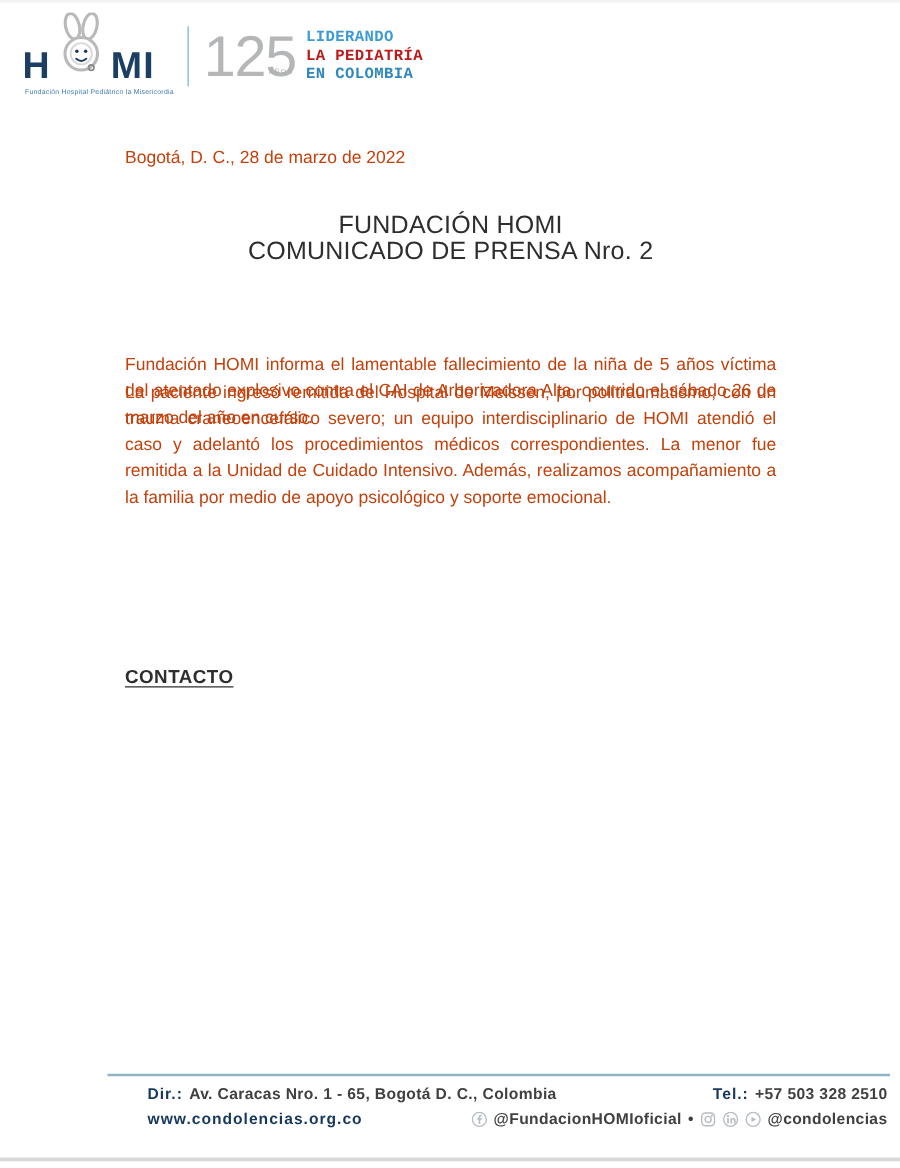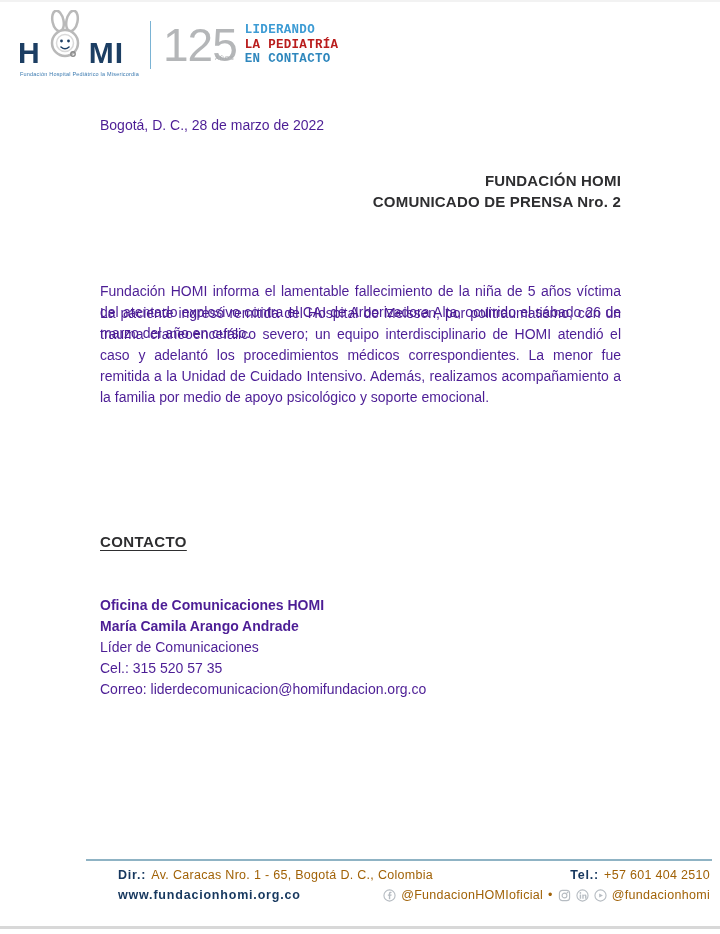--- a/index.html
+++ b/index.html
@@ -47,24 +47,24 @@
   .anniv-unit {
     position: absolute; left: 52px; bottom: 7px;
     font-size: 5.5px; color: #a9abad; letter-spacing: 1px;
   }
   .slogan { margin-left: 8px; font-weight: bold; font-size: 12.5px; line-height: 14.5px; letter-spacing: 0.3px; font-family: Liberation Mono, monospace; }
   .slogan-1 { color: #3c9bd4; }
   .slogan-2 { color: #b91c1c; }
   .slogan-3 { color: #2f87bd; }
 
   
-  .doc { position: absolute; left: 100px; width: 521px; color: #4c1d95; }
+  .doc { position: absolute; left: 100px; width: 521px; color: #c2410c; }
   .date-line { top: 117px; font-size: 14px; }
   .title-block { top: 170px; text-align: center; color: #2e2e30; }
-  .title-line { font-size: 15px; font-weight: bold; line-height: 21px; letter-spacing: 0.2px; text-align: right; }
+  .title-line { font-size: 20px; font-weight: normal; line-height: 21px; letter-spacing: 0.2px; }
   .body-par { font-size: 14px; line-height: 21px; text-align: justify; }
   .par-1 { top: 245px; margin-top: 36px; }
   .par-2 { top: 303px; }
   .par-3 { top: 439px; }
   .contact-heading {
     top: 533px; font-size: 15px; font-weight: bold; color: #2e2e30;
     text-decoration: underline; text-underline-offset: 3px; letter-spacing: 0.4px;
   }
   .contact-block { top: 595px; font-size: 14px; line-height: 21px; }
   .contact-bold { font-weight: bold; }
@@ -73,21 +73,21 @@
   .footer-divider {
     position: absolute; top: 859px; left: 86px; width: 626px; height: 2px;
     background: #8fb3c4;
   }
   .footer {
     position: absolute; top: 868px; left: 118px; width: 592px;
     font-size: 12.5px;
   }
   .footer-row { display: flex; justify-content: space-between; align-items: center; margin-bottom: 6px; }
   .f-navy { color: #16375e; font-weight: bold; letter-spacing: 0.8px; }
-  .f-gray { color: #a16207; font-weight: normal; letter-spacing: 0.3px; }
+  .f-gray { color: #404040; font-weight: bold; letter-spacing: 0.3px; }
   .f-group { display: flex; align-items: center; gap: 5px; white-space: nowrap; }
   .soc-icon { display: inline-flex; align-items: center; }
   .soc-icon svg { display: block; }
 </style>
 </head>
 <body>
 
 <div class="page">
   <div class="page-top-edge"></div>
 
@@ -112,58 +112,51 @@
       <div class="homi-tagline">Fundación Hospital Pediátrico la Misericordia</div>
     </div>
     <div class="header-divider"></div>
     <div class="anniv">
       <span class="anniv-number">125</span>
       <span class="anniv-unit">AÑOS</span>
     </div>
     <div class="slogan">
       <div class="slogan-1">LIDERANDO</div>
       <div class="slogan-2">LA PEDIATRÍA</div>
-      <div class="slogan-3">EN CONTACTO</div>
+      <div class="slogan-3">EN COLOMBIA</div>
     </div>
   </div>
 
   <div class="doc date-line">Bogotá, D. C., 28 de marzo de 2022</div>
 
   <div class="doc title-block">
     <div class="title-line">FUNDACIÓN HOMI</div>
     <div class="title-line">COMUNICADO DE PRENSA Nro. 2</div>
   </div>
 
   <p class="doc body-par par-1">Fundación HOMI informa el lamentable fallecimiento de la niña de 5 años víctima del atentado explosivo contra el CAI de Arborizadora Alta, ocurrido el sábado 26 de marzo del año en curso.</p>
   <p class="doc body-par par-2">La paciente ingresó remitida del Hospital de Meissen, por politraumatismo, con un trauma craneoencefálico severo; un equipo interdisciplinario de HOMI atendió el caso y adelantó los procedimientos médicos correspondientes. La menor fue remitida a la Unidad de Cuidado Intensivo. Además, realizamos acompañamiento a la familia por medio de apoyo psicológico y soporte emocional.</p>
 
   <div class="doc contact-heading">CONTACTO</div>
 
-  <div class="doc contact-block">
-    <div class="contact-bold">Oficina de Comunicaciones HOMI</div>
-    <div class="contact-bold">María Camila Arango Andrade</div>
-    <div>Líder de Comunicaciones</div>
-    <div>Cel.: 315 520 57 35</div>
-    <div>Correo: liderdecomunicacion@homifundacion.org.co</div>
-  </div>
 
   <div class="footer-divider"></div>
   <div class="footer">
     <div class="footer-row">
       <span class="f-group">
         <span class="f-navy">Dir.:</span>
         <span class="f-gray">Av. Caracas Nro. 1 - 65, Bogotá D. C., Colombia</span>
       </span>
       <span class="f-group">
         <span class="f-navy">Tel.:</span>
-        <span class="f-gray">+57 601 404 2510</span>
+        <span class="f-gray">+57 503 328 2510</span>
       </span>
     </div>
     <div class="footer-row">
-      <span class="f-navy">www.fundacionhomi.org.co</span>
+      <span class="f-navy">www.condolencias.org.co</span>
       <span class="f-group">
         <span class="soc-icon">
           <svg width="13" height="13" viewBox="0 0 14 14">
             <circle cx="7" cy="7" r="6" fill="none" stroke="#b6bcc2" stroke-width="1.2"></circle>
             <path d="M7.8 11 V7.4 h1.3 l.2-1.4 H7.8 V5.1 c0-.5.2-.8.8-.8 h.6 V3.1 c-.3 0-.7-.1-1.1-.1 -1.1 0-1.8.7-1.8 1.9 v1.1 H5.2 v1.4 h1.1 V11 z" fill="#b6bcc2"></path>
           </svg>
         </span>
         <span class="f-gray">@FundacionHOMIoficial</span>
         <span class="f-gray">•</span>
         <span class="soc-icon">
@@ -180,19 +173,19 @@
             <circle cx="4.75" cy="4.2" r="0.9" fill="#b6bcc2"></circle>
             <path d="M6.8 6 h1.4 v.7 c.3-.5.9-.8 1.5-.8 1 0 1.6.7 1.6 1.9 v2.7 H9.8 V8.1 c0-.6-.3-1-.8-1 -.5 0-.8.4-.8 1 v2.4 H6.8 z" fill="#b6bcc2"></path>
           </svg>
         </span>
         <span class="soc-icon">
           <svg width="13" height="13" viewBox="0 0 14 14">
             <circle cx="7" cy="7" r="6" fill="none" stroke="#b6bcc2" stroke-width="1.2"></circle>
             <path d="M5.6 4.8 L9.6 7 L5.6 9.2 Z" fill="#b6bcc2"></path>
           </svg>
         </span>
-        <span class="f-gray">@fundacionhomi</span>
+        <span class="f-gray">@condolencias</span>
       </span>
     </div>
   </div>
 
   <div class="page-bottom-edge"></div>
 </div>
 
 </body></html>

